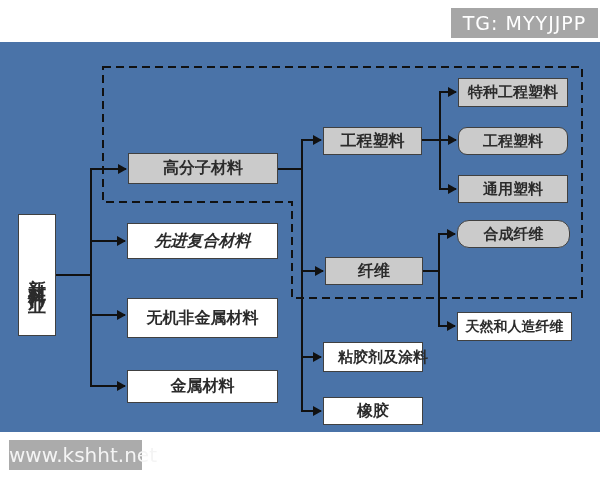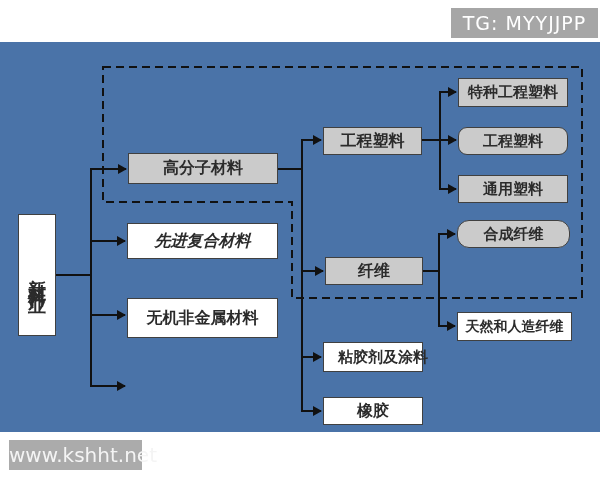--- a/index.html
+++ b/index.html
@@ -76,20 +76,21 @@
       <line x1="439" y1="192" x2="439" y2="284" stroke="#111111" stroke-width="2"></line>
       <line x1="438" y1="192" x2="455" y2="192" stroke="#111111" stroke-width="2" marker-end="url(#ah)"></line>
       <line x1="438" y1="284" x2="455" y2="284" stroke="#111111" stroke-width="2" marker-end="url(#ah)"></line>
     </svg>
 
     <div class="node root" style="left:18px;top:172px;width:38px;height:122px;">新材料产业</div>
 
     <div class="node gray" style="left:128px;top:111px;width:150px;height:31px;">高分子材料</div>
     <div class="node" style="left:127px;top:181px;width:151px;height:36px;font-style:italic;">先进复合材料</div>
     <div class="node" style="left:127px;top:256px;width:151px;height:40px;">无机非金属材料</div>
+    <div class="node" style="left:127px;top:328px;width:151px;height:33px;">金属材料</div>
 
     <div class="node gray" style="left:323px;top:85px;width:99px;height:28px;">工程塑料</div>
     <div class="node gray" style="left:325px;top:215px;width:98px;height:28px;">纤维</div>
     <div class="node small" style="left:323px;top:300px;width:100px;height:30px;padding-left:20px;">粘胶剂及涂料</div>
     <div class="node" style="left:323px;top:355px;width:100px;height:28px;">橡胶</div>
 
     <div class="node gray small" style="left:458px;top:36px;width:110px;height:29px;">特种工程塑料</div>
     <div class="node gray small" style="left:458px;top:85px;width:110px;height:28px;border-radius:9px;">工程塑料</div>
     <div class="node gray small" style="left:458px;top:133px;width:110px;height:28px;">通用塑料</div>
 

